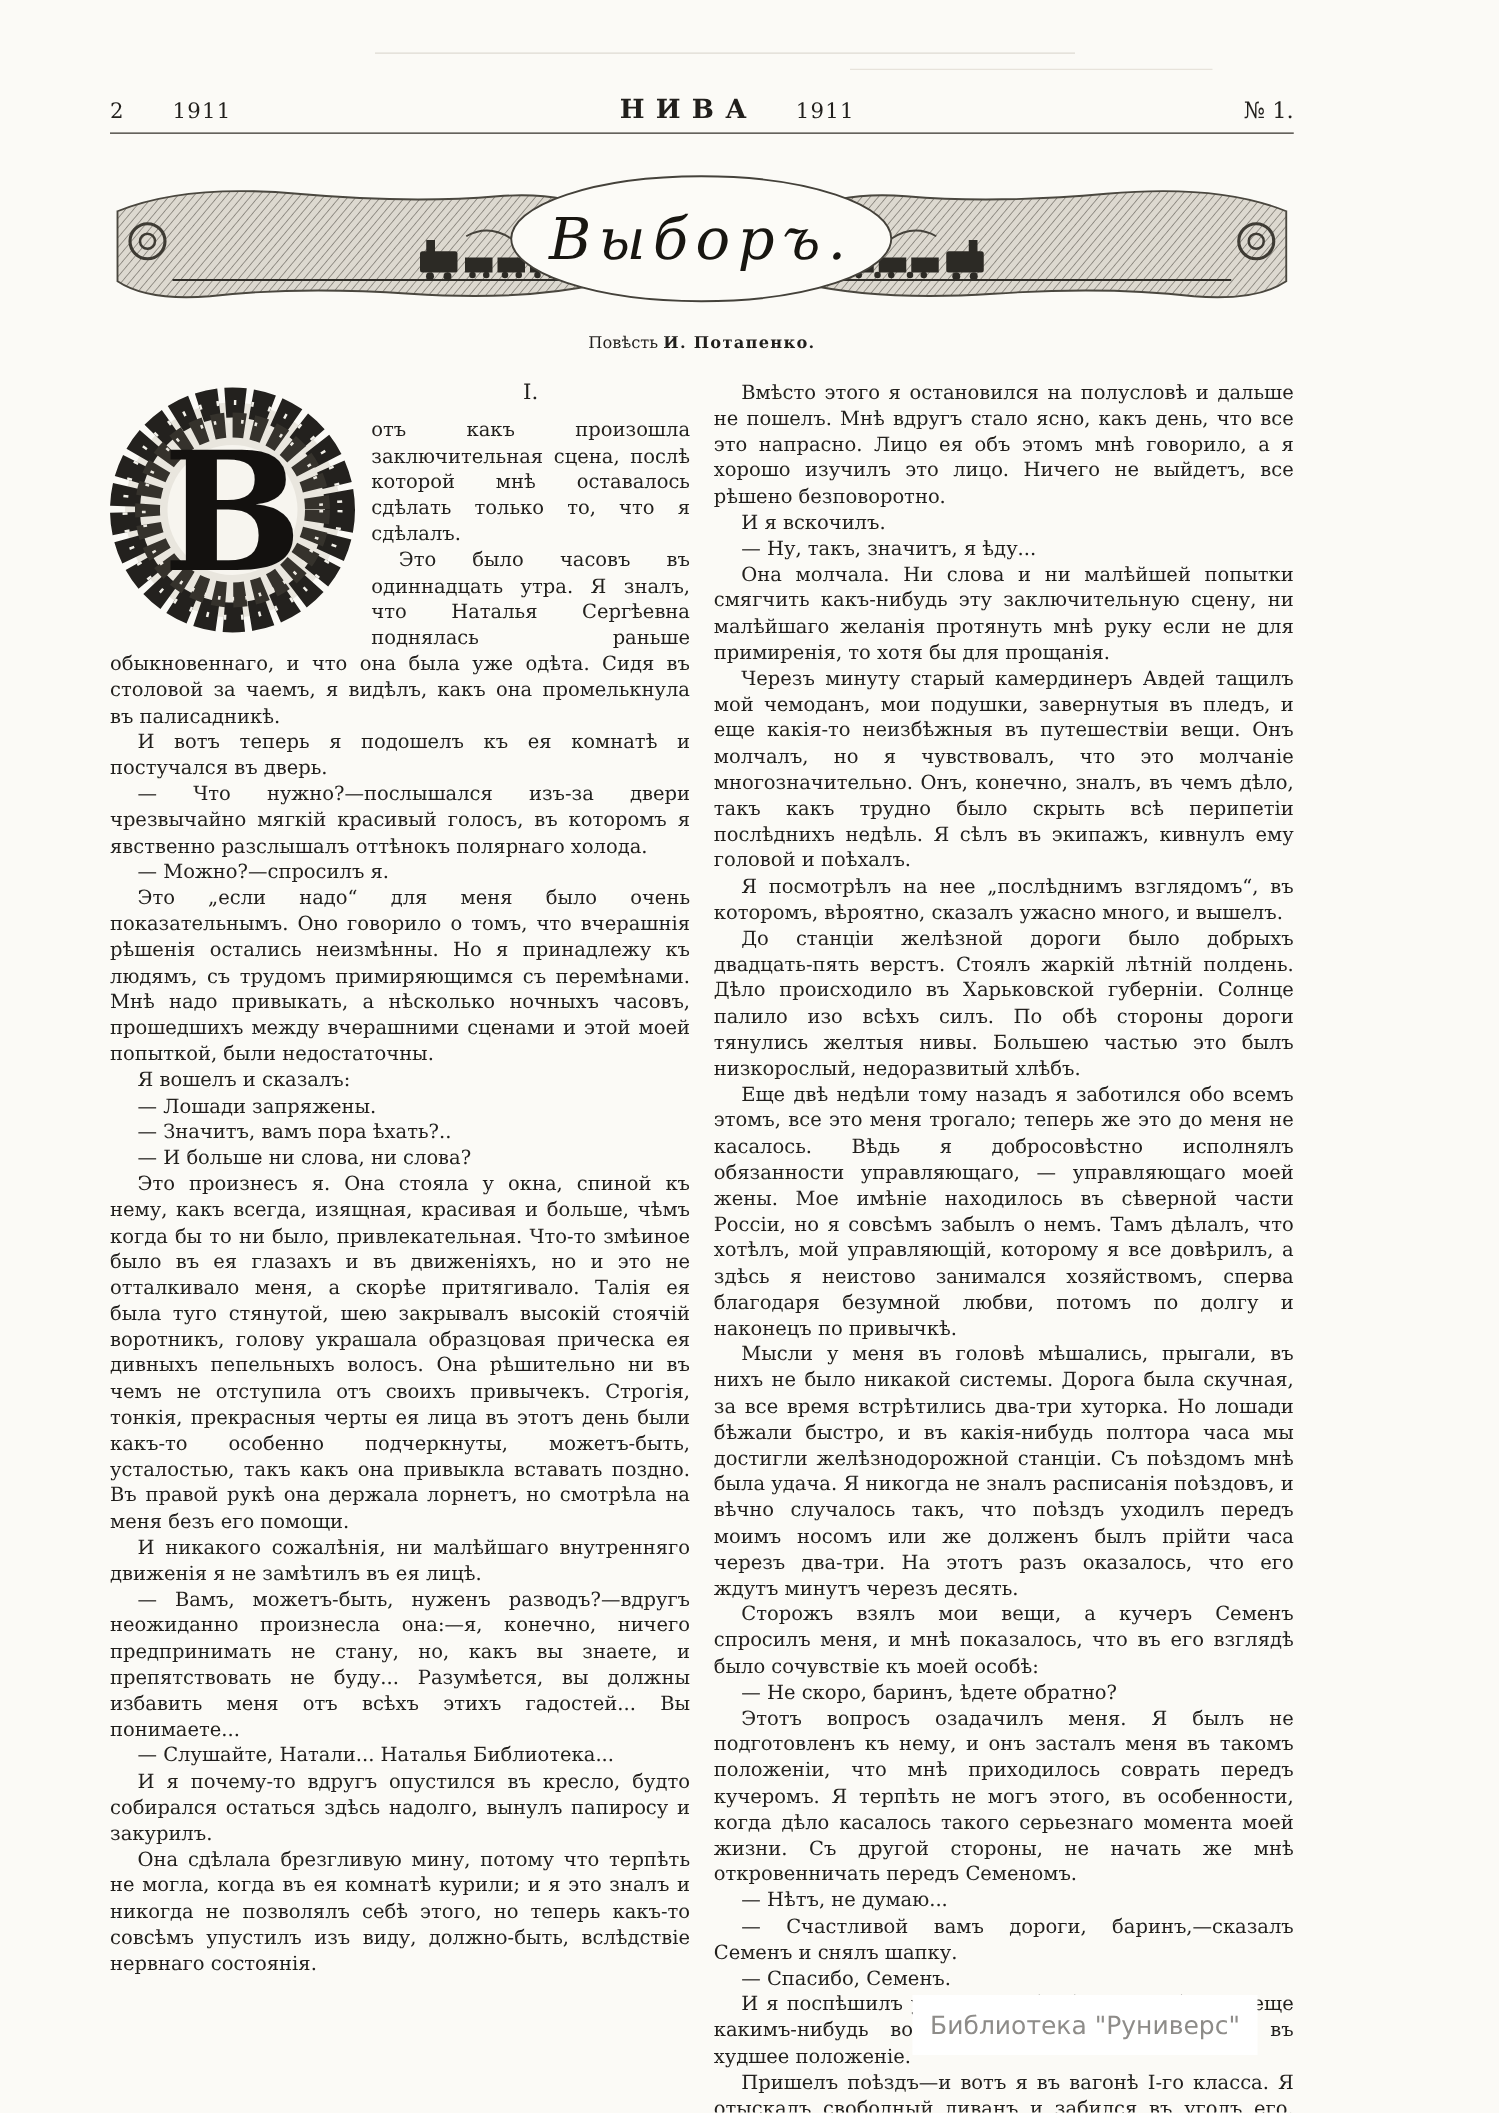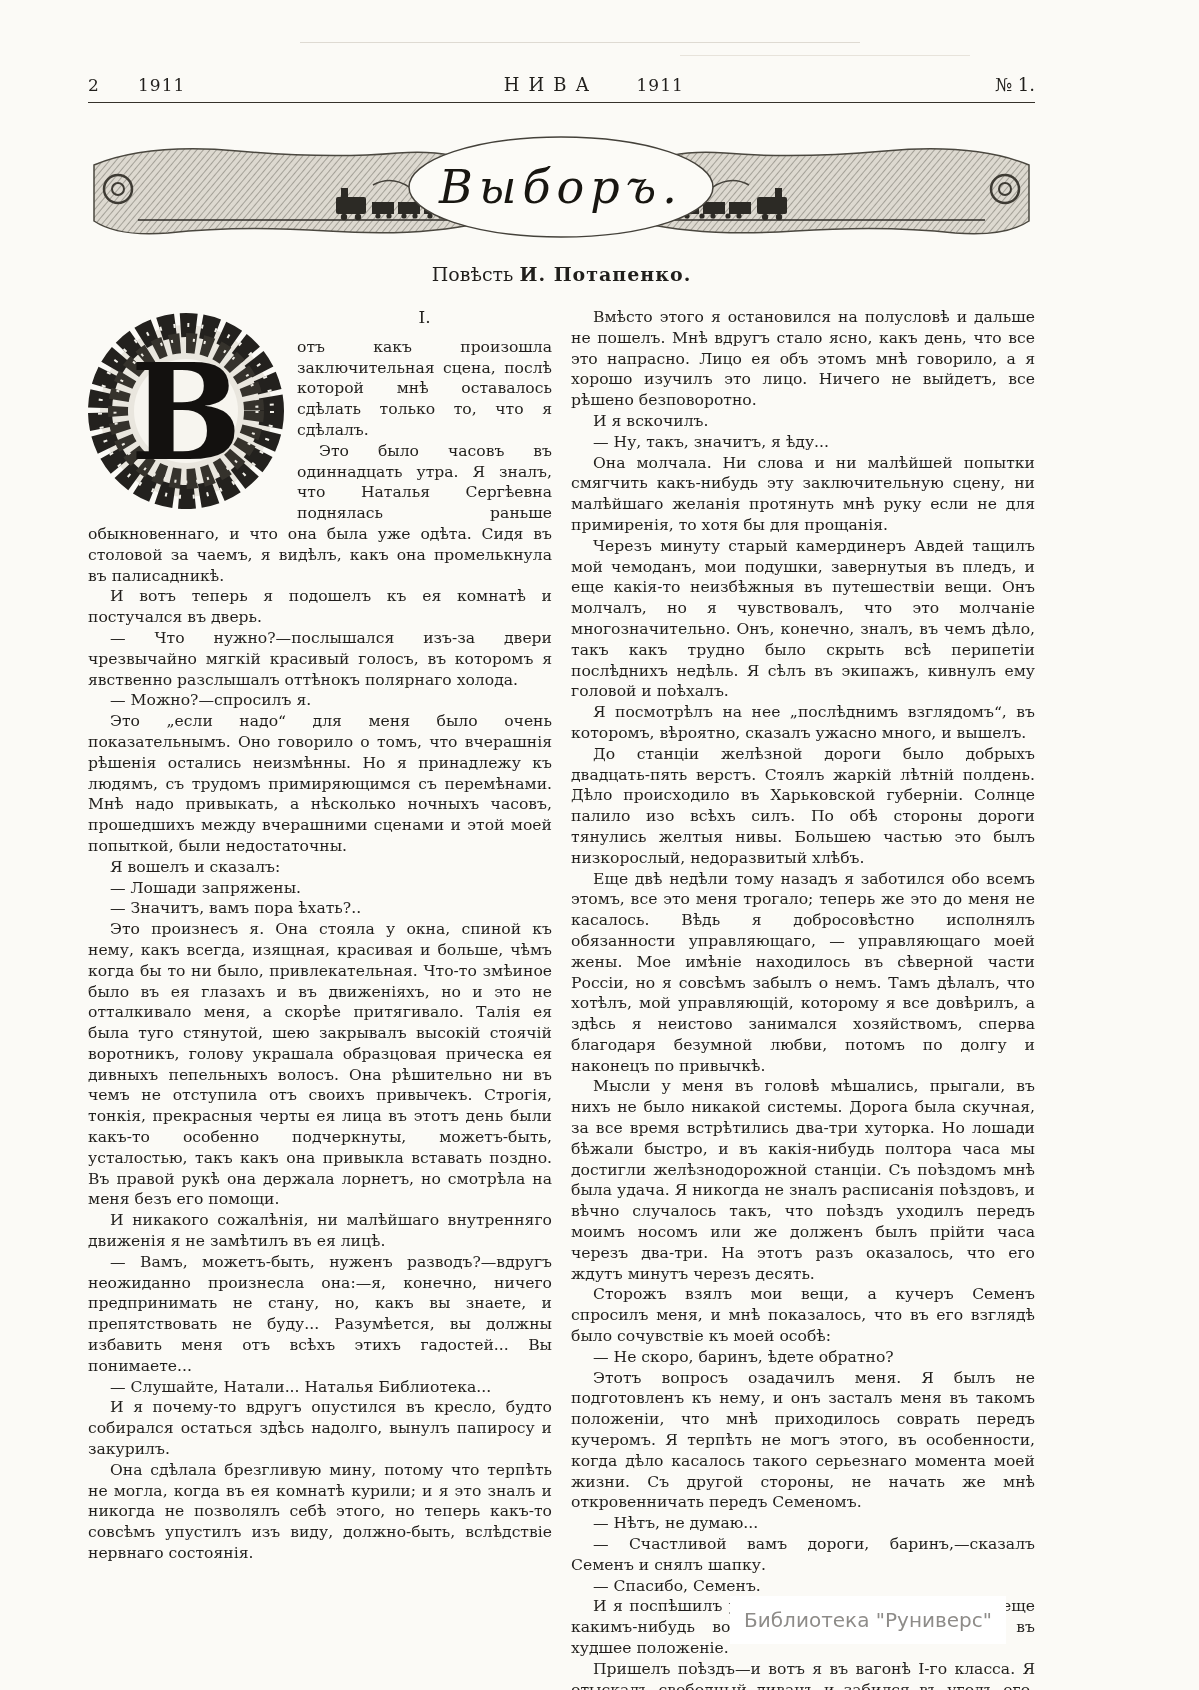--- a/index.html
+++ b/index.html
@@ -11,28 +11,28 @@
     font-family: "DejaVu Serif", "Liberation Serif", serif;
     color: #211f1c;
   }
   .scan-line1 { position:absolute; top:42px; left:300px; width:560px; border-top:1px solid #dedad2; }
   .scan-line2 { position:absolute; top:55px; left:680px; width:290px; border-top:1px solid #e7e3db; }
   .content { position: absolute; left: 88px; top: 0; width: 947px; }
 
   .header { margin-top: 74px; display: grid; grid-template-columns: 50px 1fr 180px 1fr 80px; align-items: baseline; font-size: 17px; }
   .header .pageno { text-align: left; }
   .header .year { letter-spacing: 1px; }
-  .header .masthead { text-align: center; font-weight: normal; font-size: 18px; letter-spacing: 9px; padding-left: 9px; }
+  .header .masthead { text-align: center; font-weight: bold; font-size: 21px; letter-spacing: 9px; padding-left: 9px; }
   .header .issue { text-align: right; font-size: 18px; white-space: nowrap; }
   .rule { border-top: 1.5px solid #35312a; margin-top: 7px; }
 
   .banner { margin-top: 28px; height: 120px; }
   .banner svg { display: block; }
 
-  .byline { text-align: center; font-size: 19px; margin-top: 12px; }
+  .byline { text-align: center; font-size: 13px; margin-top: 12px; }
   .byline .author { font-weight: bold; letter-spacing: 1px; }
 
   .columns { display: flex; gap: 19px; margin-top: 22px; font-size: 15.6px; line-height: 20.8px; text-align: justify; }
   .column { width: 464px; }
   .wreath { float: left; width: 196px; height: 204px; margin: 2px 13px 6px 0; }
   .chapter { text-align: center; font-size: 17px; margin-bottom: 9px; }
   .para { margin: 0; text-indent: 22px; }
   #col-left .para:first-of-type { text-indent: 0; }
 
   .watermark {
@@ -139,20 +139,21 @@
       <div class="chapter">I.</div>
     <p class="para">отъ какъ произошла заключительная сцена, послѣ которой мнѣ оставалось сдѣлать только то, что я сдѣлалъ.</p>
         <p class="para">Это было часовъ въ одиннадцать утра. Я зналъ, что Наталья Сергѣевна поднялась раньше обыкновеннаго, и что она была уже одѣта. Сидя въ столовой за чаемъ, я видѣлъ, какъ она промелькнула въ палисадникѣ.</p>
         <p class="para">И вотъ теперь я подошелъ къ ея комнатѣ и постучался въ дверь.</p>
         <p class="para">— Что нужно?—послышался изъ-за двери чрезвычайно мягкій красивый голосъ, въ которомъ я явственно разслышалъ оттѣнокъ полярнаго холода.</p>
         <p class="para">— Можно?—спросилъ я.</p>
         <p class="para">Это „если надо“ для меня было очень показательнымъ. Оно говорило о томъ, что вчерашнія рѣшенія остались неизмѣнны. Но я принадлежу къ людямъ, съ трудомъ примиряющимся съ перемѣнами. Мнѣ надо привыкать, а нѣсколько ночныхъ часовъ, прошедшихъ между вчерашними сценами и этой моей попыткой, были недостаточны.</p>
         <p class="para">Я вошелъ и сказалъ:</p>
         <p class="para">— Лошади запряжены.</p>
         <p class="para">— Значитъ, вамъ пора ѣхать?..</p>
+        <p class="para">— И больше ни слова, ни слова?</p>
         <p class="para">Это произнесъ я. Она стояла у окна, спиной къ нему, какъ всегда, изящная, красивая и больше, чѣмъ когда бы то ни было, привлекательная. Что-то змѣиное было въ ея глазахъ и въ движеніяхъ, но и это не отталкивало меня, а скорѣе притягивало. Талія ея была туго стянутой, шею закрывалъ высокій стоячій воротникъ, голову украшала образцовая прическа ея дивныхъ пепельныхъ волосъ. Она рѣшительно ни въ чемъ не отступила отъ своихъ привычекъ. Строгія, тонкія, прекрасныя черты ея лица въ этотъ день были какъ-то особенно подчеркнуты, можетъ-быть, усталостью, такъ какъ она привыкла вставать поздно. Въ правой рукѣ она держала лорнетъ, но смотрѣла на меня безъ его помощи.</p>
         <p class="para">И никакого сожалѣнія, ни малѣйшаго внутренняго движенія я не замѣтилъ въ ея лицѣ.</p>
         <p class="para">— Вамъ, можетъ-быть, нуженъ разводъ?—вдругъ неожиданно произнесла она:—я, конечно, ничего предпринимать не стану, но, какъ вы знаете, и препятствовать не буду... Разумѣется, вы должны избавить меня отъ всѣхъ этихъ гадостей... Вы понимаете...</p>
         <p class="para">— Слушайте, Натали... Наталья Библиотека...</p>
         <p class="para">И я почему-то вдругъ опустился въ кресло, будто собирался остаться здѣсь надолго, вынулъ папиросу и закурилъ.</p>
         <p class="para">Она сдѣлала брезгливую мину, потому что терпѣть не могла, когда въ ея комнатѣ курили; и я это зналъ и никогда не позволялъ себѣ этого, но теперь какъ-то совсѣмъ упустилъ изъ виду, должно-быть, вслѣдствіе нервнаго состоянія.</p>
       </div>
 
     <div class="column" id="col-right">
         <p class="para">Вмѣсто этого я остановился на полусловѣ и дальше не пошелъ. Мнѣ вдругъ стало ясно, какъ день, что все это напрасно. Лицо ея объ этомъ мнѣ говорило, а я хорошо изучилъ это лицо. Ничего не выйдетъ, все рѣшено безповоротно.</p>

